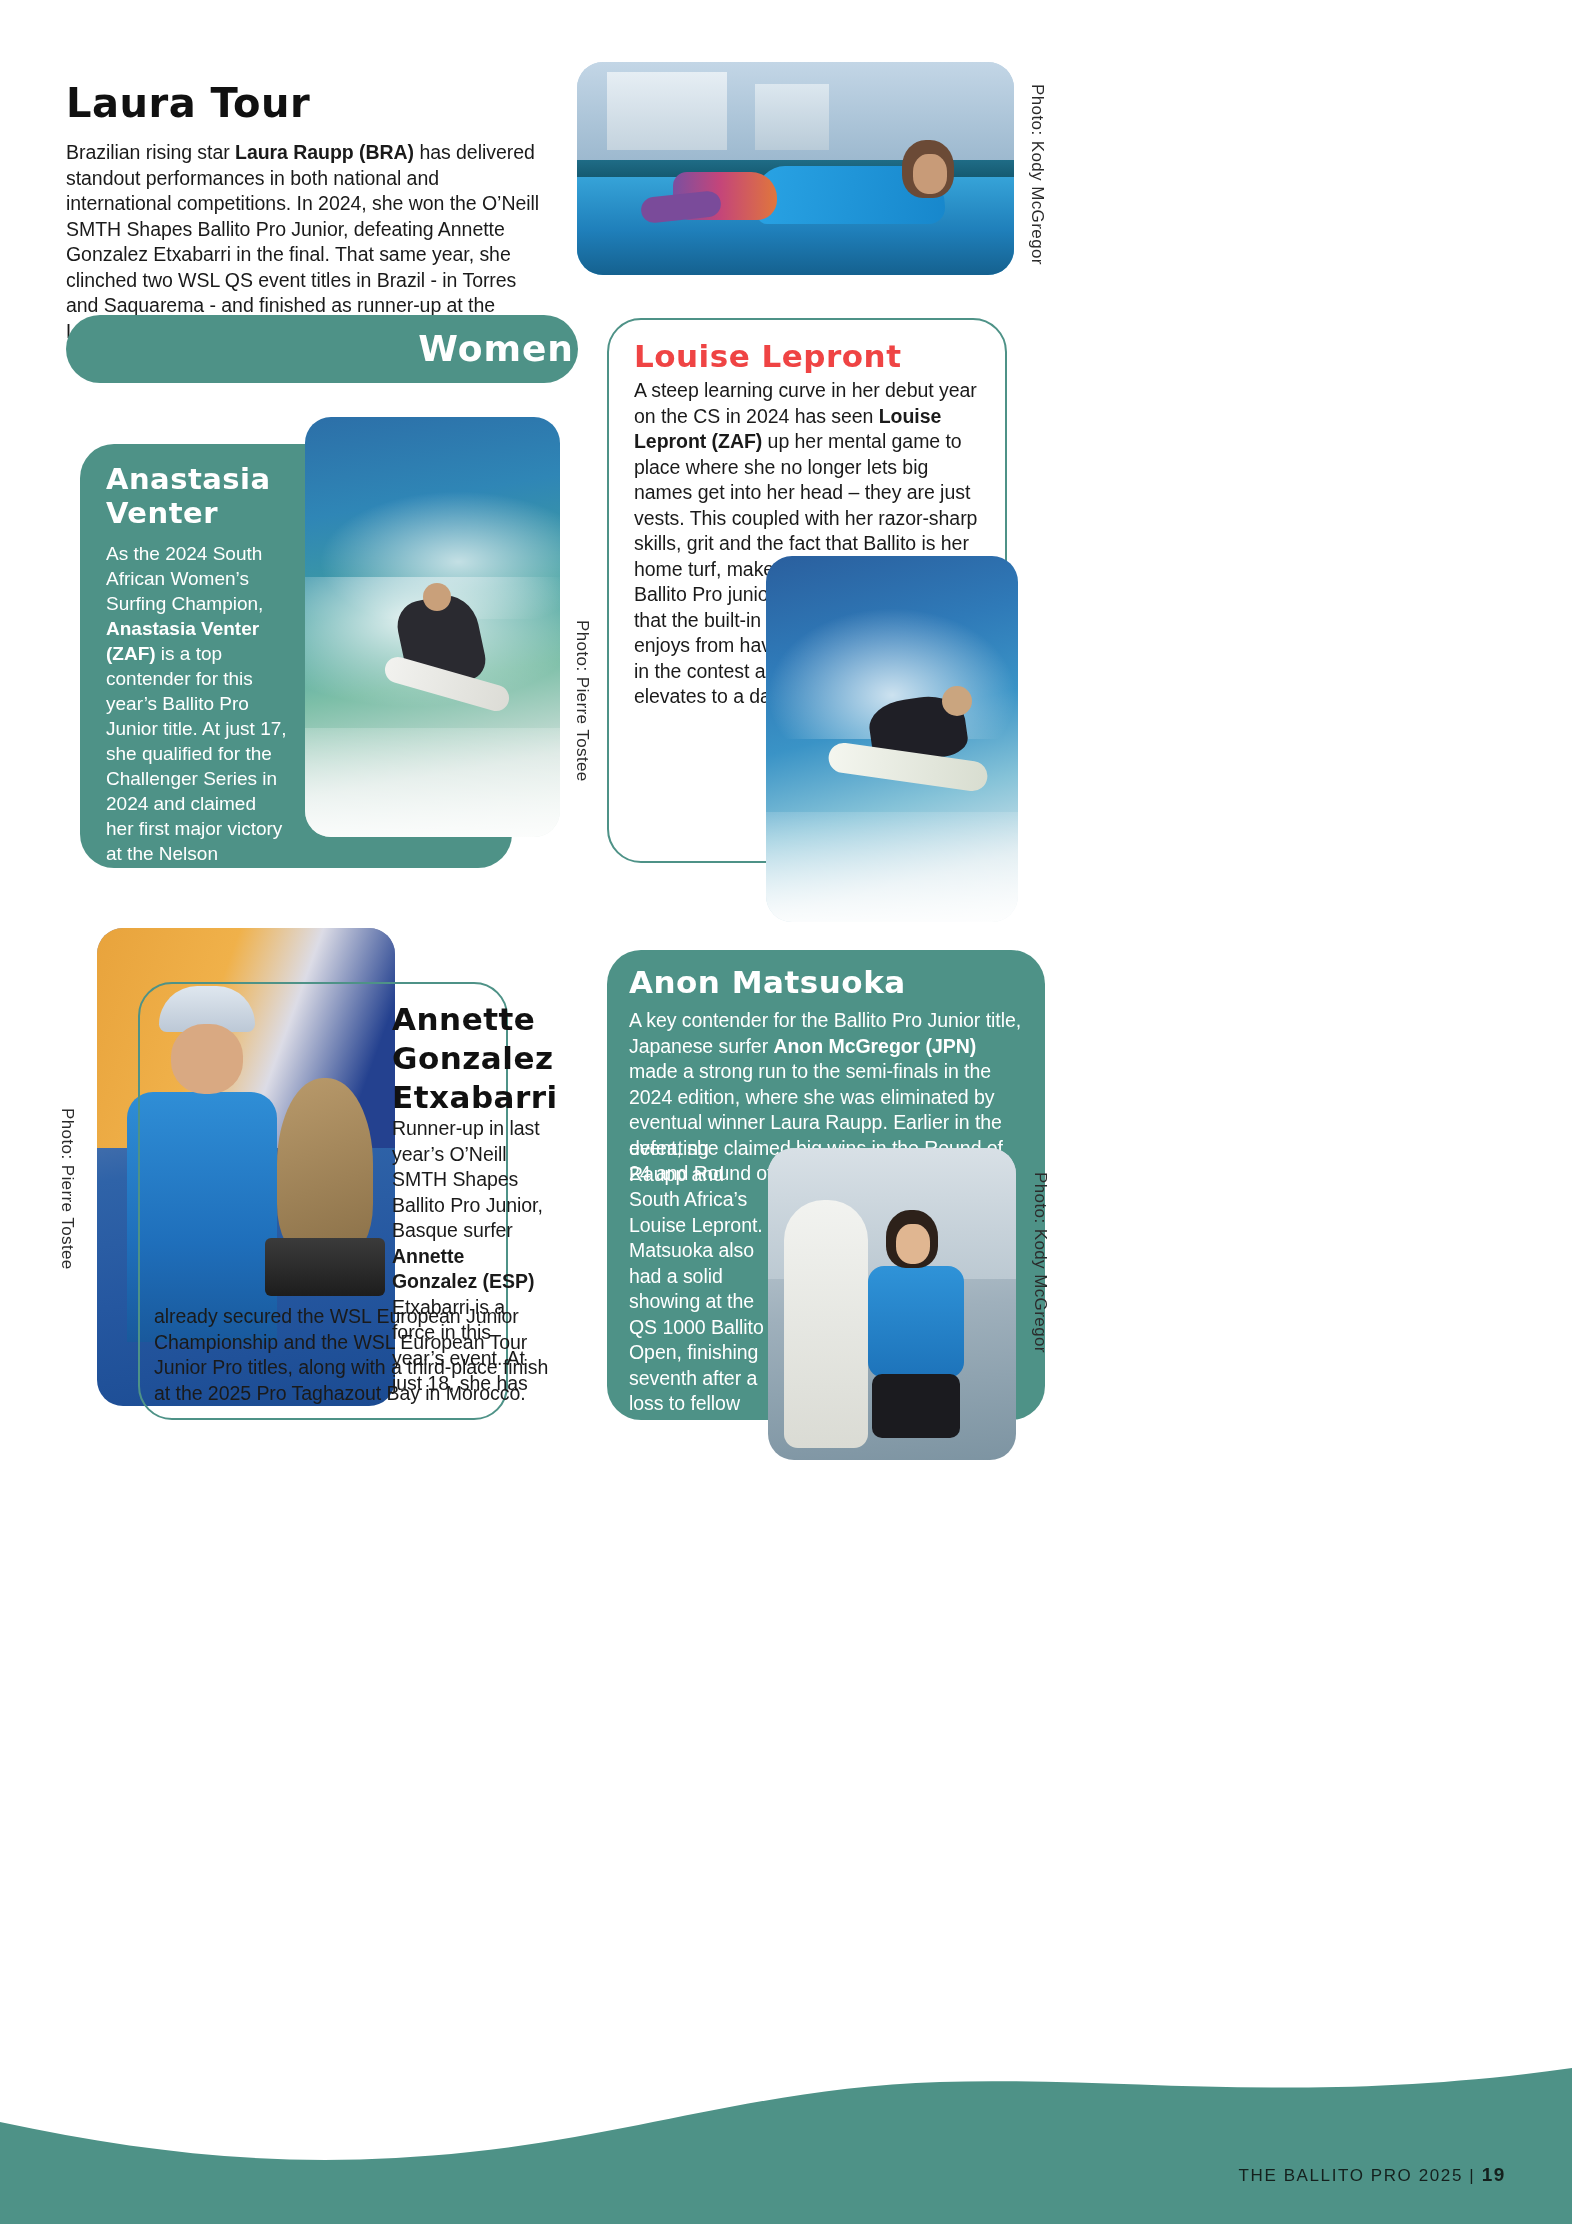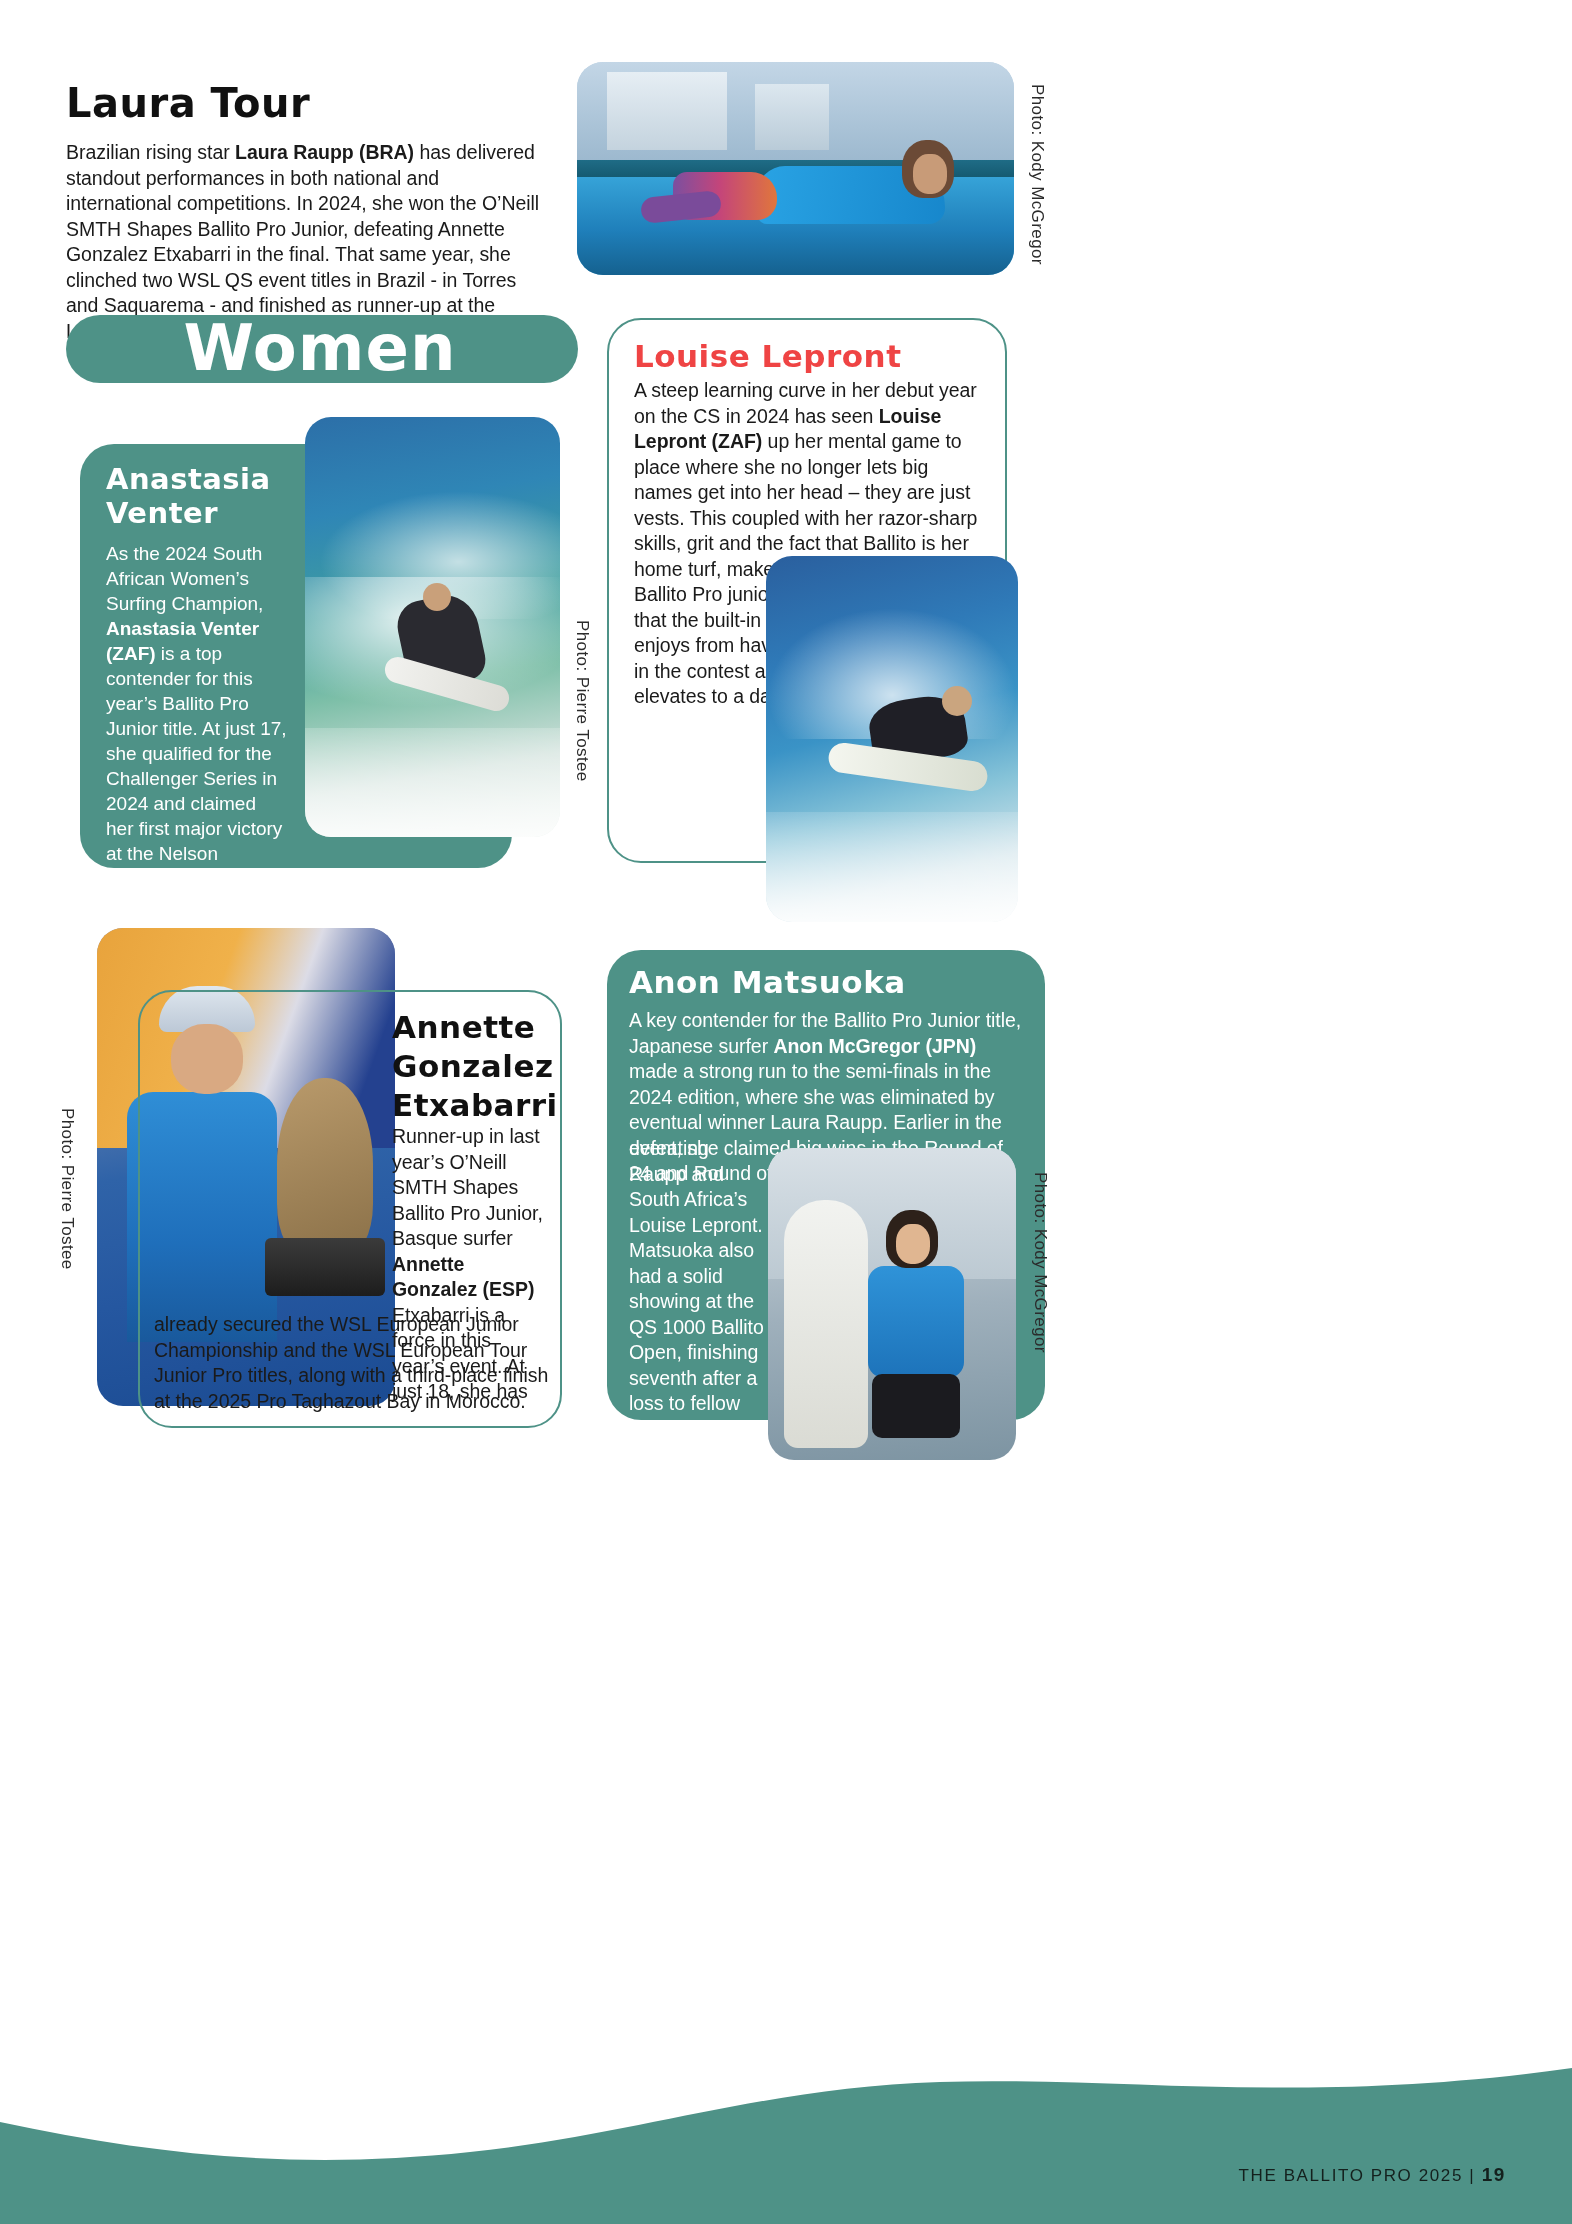--- a/index.html
+++ b/index.html
@@ -65,21 +65,21 @@
 
   #laura-credit { left: 1027px; top: 84px; height: 190px; }
 
   
   #women-banner {
     left: 66px; top: 315px; width: 512px; height: 68px;
     border-radius: 34px;
   }
   #women-banner .label {
     position:absolute; left:0; right:4px; top: 50%; transform: translateY(-52%);
-    text-align: center; font-size: 64px; letter-spacing: 1px;
+    text-align: right; font-size: 36px; letter-spacing: 1px;
   }
 
   
   #anastasia-card {
     left: 80px; top: 444px; width: 432px; height: 424px;
     border-radius: 34px;
   }
   #anastasia-text { position:absolute; left: 26px; top: 18px; width: 190px; color:#ffffff; }
   #anastasia-title { font-size: 29px; line-height: 34px; }
   #anastasia-body { margin-top: 11px; font-size: 19px; line-height: 25px; width: 182px; }
@@ -145,22 +145,22 @@
   #annette-photo .jersey { position:absolute; left:30px; top:164px; width:150px; height:250px;
     background:linear-gradient(180deg,#2f8ed6,#1f6fbb 60%,#19599c); border-radius:26px 26px 0 0; }
   #annette-photo .trophy { position:absolute; left:180px; top:150px; width:96px; height:180px;
     background:linear-gradient(160deg,#b99a6b,#8a7048); border-radius:48% 48% 30% 30%; }
   #annette-photo .plaque { position:absolute; left:168px; top:310px; width:120px; height:58px;
     background:linear-gradient(180deg,#3b3b3b,#1d1d1d); border-radius:6px; }
 
   #annette-credit { left: 57px; top: 1108px; height: 176px; }
 
   #annette-card {
-    left: 138px; top: 982px; width: 424px; height: 438px;
-    border: 2px solid #4e9287; border-radius: 34px; margin-top: 8px;
+    left: 138px; top: 982px; width: 370px; height: 438px;
+    border: 2px solid #4e9287; border-radius: 34px;
   }
   #annette-title { position:absolute; left: 252px; top: 16px; width: 160px;
     font-size: 31px; line-height: 39px; color:#111; }
   #annette-body-narrow { position:absolute; left: 252px; top: 132px; width: 152px; }
   #annette-body-wide { position:absolute; left: 14px; top: 320px; width: 398px; }
 
   
   #anon-card {
     left: 607px; top: 950px; width: 438px; height: 470px;
     border-radius: 34px;

